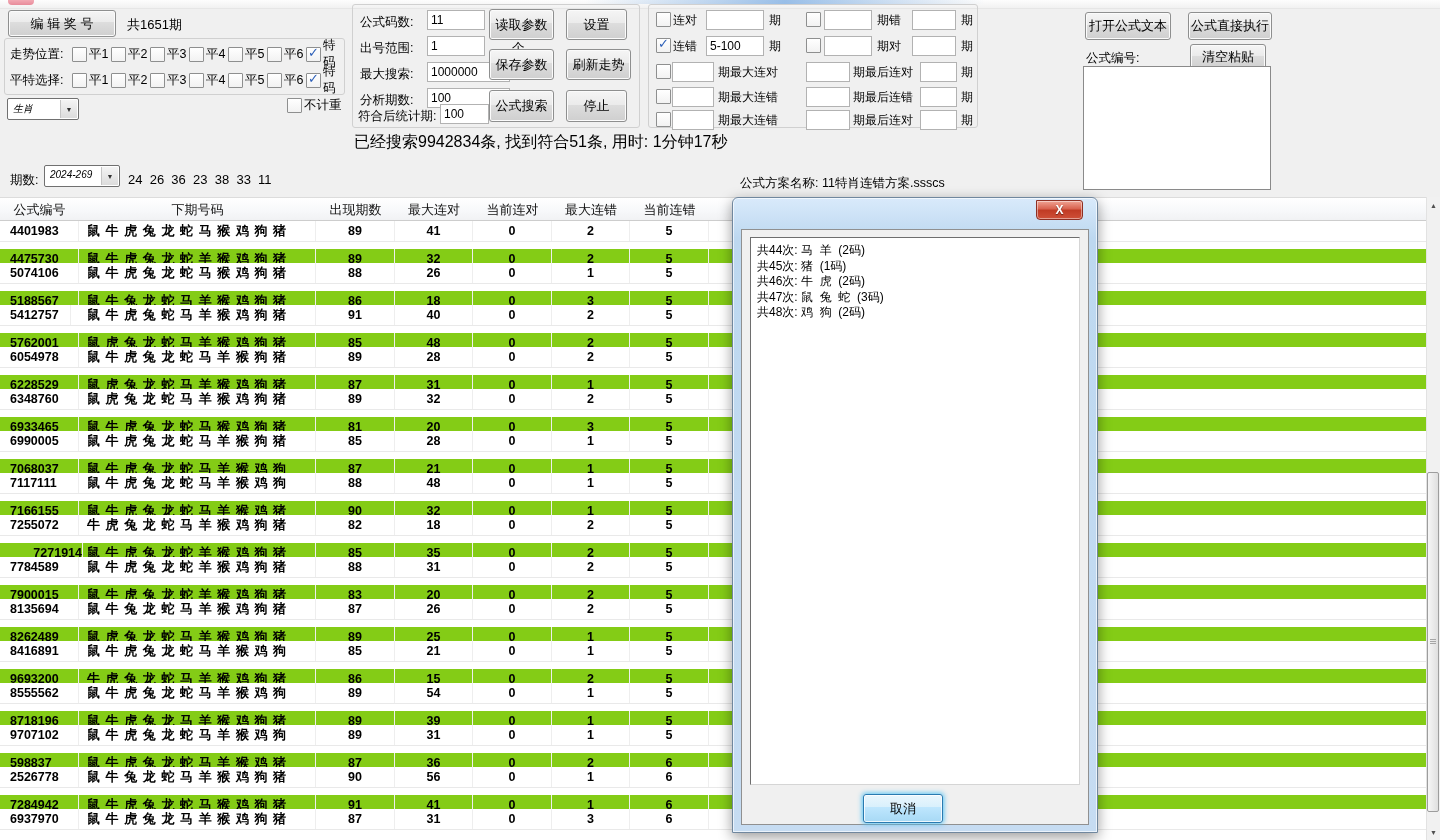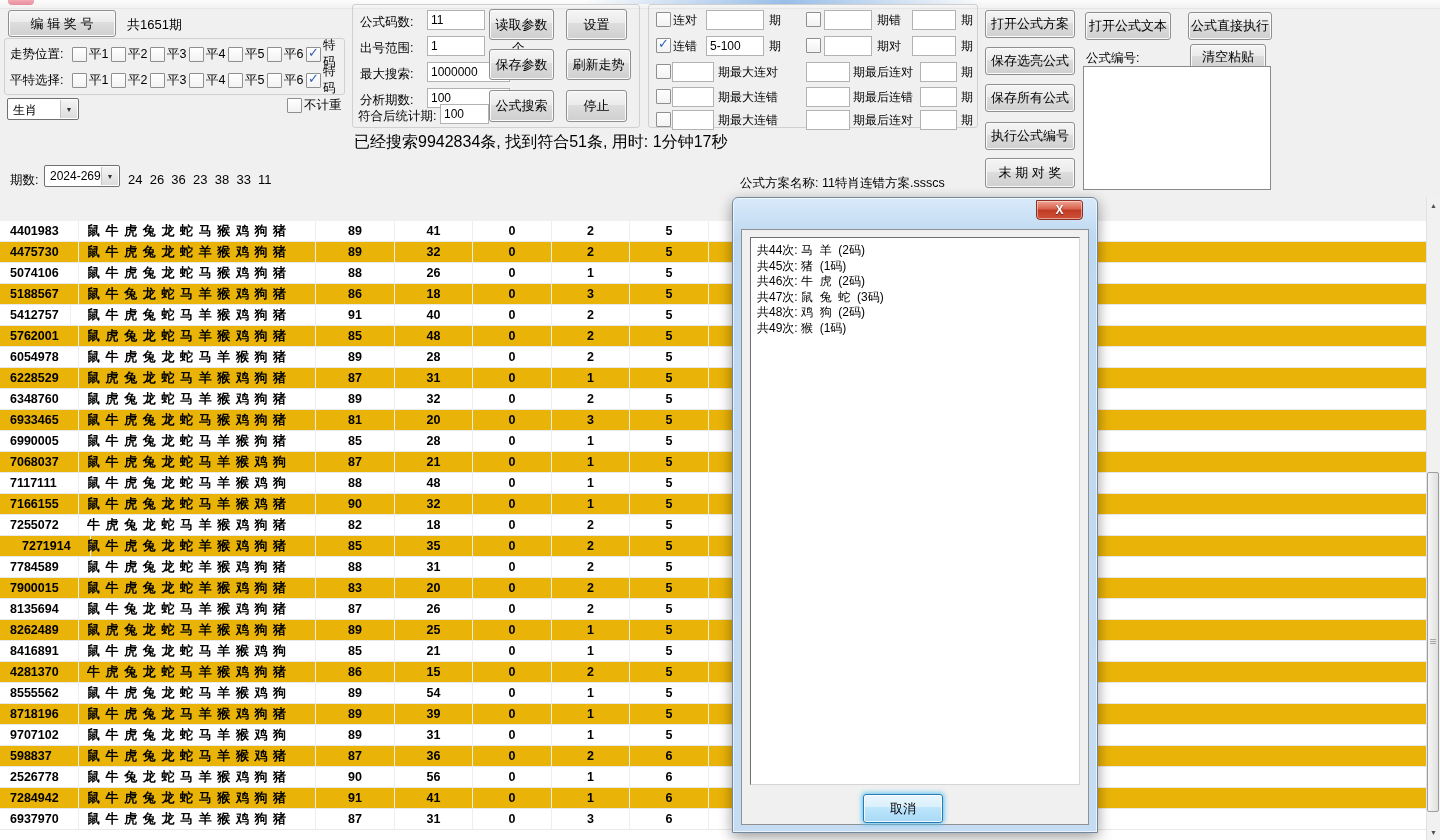--- a/index.html
+++ b/index.html
@@ -20,21 +20,21 @@
   .tin{position:absolute;height:20px;border:1px solid #b2b2b2;background:#fff;font-size:12px;
        padding:0 3px;box-sizing:border-box;font-family:inherit;}
   
   .cb{position:relative;width:13px;height:13px;background:linear-gradient(#fff,#f2f2f2);
       border:1px solid #8e8f8f;border-radius:1px;display:inline-block;flex:none;box-sizing:content-box;}
   .cb.checked::after{content:"✓";position:absolute;left:1px;top:-3px;font-size:13px;font-weight:bold;color:#2c5fb8;}
   
   .grp{position:absolute;border:1px solid #d0d0d0;border-radius:3px;box-sizing:border-box;}
   
   .combo{position:absolute;background:#fff;border:1px solid #707070;border-radius:2px;box-sizing:border-box;}
-  .combo .val{position:absolute;left:5px;top:3px;font-size:12px;}
+  .combo .val{position:absolute;left:5px;top:3px;font-size:10px;font-style:italic;}
   .combo .arrowbox{position:absolute;right:1px;top:1px;bottom:1px;width:16px;
        background:linear-gradient(#f4f4f4,#dcdcdc);border-left:1px solid #c5c5c5;
        display:flex;align-items:center;justify-content:center;font-size:7px;color:#333;}
   
   #filter-rows{left:4px;top:38px;width:341px;height:57px;padding-top:2px;}
   .filter-row{display:flex;align-items:center;height:26px;padding-left:5px;}
   .f-label{width:62px;font-size:12.5px;flex:none;}
   .cbwrap{display:flex;align-items:center;width:39px;flex:none;cursor:default;}
   .cbtext{font-size:12.5px;margin-left:2px;}
   
@@ -64,21 +64,21 @@
   
   .ftext{left:1083px;top:66px;width:188px;height:124px;background:#fff;border:1px solid #8a8a8a;
          font-size:12px;box-sizing:border-box;resize:none;font-family:inherit;}
   
   .tbl-header{left:0;top:197px;width:1426px;height:24px;
       background:linear-gradient(#ffffff,#f7f8fa 60%,#f1f2f4);
       border-top:1px solid #dcdcdc;border-bottom:1px solid #cdcdcd;box-sizing:border-box;}
   .hc{position:absolute;top:0;height:23px;line-height:23px;text-align:center;font-size:13px;color:#111;}
   .tbl-rows{left:0;top:221px;width:1426px;height:619px;background:#fff;}
   .trow{position:absolute;left:0;width:1426px;height:21px;border-bottom:1px solid #e9e9e9;box-sizing:border-box;background:#fff;}
-  .trow.odd{background:#eab308;}
+  .trow.odd{background:#84cc16;margin-top:7px;}
   .tcell{position:absolute;top:0;height:20px;line-height:20px;border-right:1px solid #eeeeee;box-sizing:border-box;overflow:hidden;white-space:nowrap;}
   .cell-id{padding-left:10px;font-weight:bold;font-size:12.5px;}
   .cell-codes{padding-left:8px;font-weight:bold;font-size:13px;word-spacing:2px;}
   .cell-num{text-align:center;font-weight:bold;font-size:12.5px;}
   
   .sbar{left:1426px;top:197px;width:14px;height:643px;background:#f1f1f1;border-left:1px solid #e2e2e2;box-sizing:border-box;}
   .sbtn{position:absolute;left:0;width:13px;height:16px;display:flex;align-items:center;justify-content:center;
         font-size:7px;color:#505050;background:#f1f1f1;}
   .sb-up{top:0;} .sb-down{bottom:0;}
   .sthumb{position:absolute;left:0px;top:275px;width:12px;height:340px;
@@ -278,36 +278,38 @@
   <div class="cond-row crb" style="top:110px;">
     <span class="cb cb1"></span>
     <input class="tin in1" value="" style="">
     <span class="clbl l1">期最大连错</span>
     <input class="tin in2" value="" style="">
     <span class="clbl l2">期最后连对</span>
     <input class="tin in3" value="" style="">
     <span class="clbl u1">期</span>
   </div>
 
-  <div class="abs" id="right-col">
-      <div class="btn rbtn">打开公式方案</div>
-      <div class="btn rbtn">保存选亮公式</div>
-      <div class="btn rbtn">保存所有公式</div>
-      <div class="btn rbtn">执行公式编号</div>
-      <div class="btn rbtn">末 期 对 奖</div>
-    </div>
 
   <div class="btn" style="left:1085px;top:12px;width:86px;height:28px;">打开公式文本</div>
   <div class="btn" style="left:1188px;top:12px;width:84px;height:28px;">公式直接执行</div>
   <span class="lbl" style="left:1086px;top:50px;">公式编号:</span>
   <div class="btn" style="left:1190px;top:44px;width:76px;height:26px;">清空粘贴</div>
   <textarea class="abs ftext" style=""></textarea>
 
   <span class="lbl" style="left:740px;top:175px;font-size:12.5px;">公式方案名称: 11特肖连错方案.ssscs</span>
 
+  <div class="abs tbl-header" id="tbl-header">
+      <span class="hc" style="left: 0px; width: 79px;">公式编号</span>
+      <span class="hc" style="left: 79px; width: 237px;">下期号码</span>
+      <span class="hc" style="left: 316px; width: 79px;">出现期数</span>
+      <span class="hc" style="left: 395px; width: 78px;">最大连对</span>
+      <span class="hc" style="left: 473px; width: 79px;">当前连对</span>
+      <span class="hc" style="left: 552px; width: 78px;">最大连错</span>
+      <span class="hc" style="left: 630px; width: 79px;">当前连错</span>
+    </div>
   <div class="abs tbl-rows" id="tbl-rows">
       <div class="trow" style="top: 0px;">
         <div class="tcell cell-id" style="left: 0px; width: 79px;">4401983</div>
         <div class="tcell cell-codes" style="left: 79px; width: 237px;">鼠 牛 虎 兔 龙 蛇 马 猴 鸡 狗 猪</div>
         <div class="tcell cell-num" style="left: 316px; width: 79px;">89</div>
         <div class="tcell cell-num" style="left: 395px; width: 78px;">41</div>
         <div class="tcell cell-num" style="left: 473px; width: 79px;">0</div>
         <div class="tcell cell-num" style="left: 552px; width: 78px;">2</div>
         <div class="tcell cell-num" style="left: 630px; width: 79px;">5</div>
       </div>
@@ -431,21 +433,21 @@
       <div class="trow" style="top: 294px;">
         <div class="tcell cell-id" style="left: 0px; width: 79px;">7255072</div>
         <div class="tcell cell-codes" style="left: 79px; width: 237px;">牛 虎 兔 龙 蛇 马 羊 猴 鸡 狗 猪</div>
         <div class="tcell cell-num" style="left: 316px; width: 79px;">82</div>
         <div class="tcell cell-num" style="left: 395px; width: 78px;">18</div>
         <div class="tcell cell-num" style="left: 473px; width: 79px;">0</div>
         <div class="tcell cell-num" style="left: 552px; width: 78px;">2</div>
         <div class="tcell cell-num" style="left: 630px; width: 79px;">5</div>
       </div>
       <div class="trow odd" style="top: 315px;">
-        <div class="tcell cell-id" style="left: 12px; width: 79px;">7271914</div>
+        <div class="tcell cell-id" style="left: 4px; width: 79px; text-align: right;">7271914</div>
         <div class="tcell cell-codes" style="left: 79px; width: 237px;">鼠 牛 虎 兔 龙 蛇 羊 猴 鸡 狗 猪</div>
         <div class="tcell cell-num" style="left: 316px; width: 79px;">85</div>
         <div class="tcell cell-num" style="left: 395px; width: 78px;">35</div>
         <div class="tcell cell-num" style="left: 473px; width: 79px;">0</div>
         <div class="tcell cell-num" style="left: 552px; width: 78px;">2</div>
         <div class="tcell cell-num" style="left: 630px; width: 79px;">5</div>
       </div>
       <div class="trow" style="top: 336px;">
         <div class="tcell cell-id" style="left: 0px; width: 79px;">7784589</div>
         <div class="tcell cell-codes" style="left: 79px; width: 237px;">鼠 牛 虎 兔 龙 蛇 羊 猴 鸡 狗 猪</div>
@@ -485,21 +487,21 @@
       <div class="trow" style="top: 420px;">
         <div class="tcell cell-id" style="left: 0px; width: 79px;">8416891</div>
         <div class="tcell cell-codes" style="left: 79px; width: 237px;">鼠 牛 虎 兔 龙 蛇 马 羊 猴 鸡 狗</div>
         <div class="tcell cell-num" style="left: 316px; width: 79px;">85</div>
         <div class="tcell cell-num" style="left: 395px; width: 78px;">21</div>
         <div class="tcell cell-num" style="left: 473px; width: 79px;">0</div>
         <div class="tcell cell-num" style="left: 552px; width: 78px;">1</div>
         <div class="tcell cell-num" style="left: 630px; width: 79px;">5</div>
       </div>
       <div class="trow odd" style="top: 441px;">
-        <div class="tcell cell-id" style="left: 0px; width: 79px;">4281370</div>
+        <div class="tcell cell-id" style="left: 0px; width: 79px;">9693200</div>
         <div class="tcell cell-codes" style="left: 79px; width: 237px;">牛 虎 兔 龙 蛇 马 羊 猴 鸡 狗 猪</div>
         <div class="tcell cell-num" style="left: 316px; width: 79px;">86</div>
         <div class="tcell cell-num" style="left: 395px; width: 78px;">15</div>
         <div class="tcell cell-num" style="left: 473px; width: 79px;">0</div>
         <div class="tcell cell-num" style="left: 552px; width: 78px;">2</div>
         <div class="tcell cell-num" style="left: 630px; width: 79px;">5</div>
       </div>
       <div class="trow" style="top: 462px;">
         <div class="tcell cell-id" style="left: 0px; width: 79px;">8555562</div>
         <div class="tcell cell-codes" style="left: 79px; width: 237px;">鼠 牛 虎 兔 龙 蛇 马 羊 猴 鸡 狗</div>
@@ -573,19 +575,18 @@
 
   <div class="abs dialog">
     <div class="dlg-close">X</div>
     <div class="dlg-panel">
       <div class="dlg-list" id="dlg-list">
           <div class="dlg-line">共44次: 马  羊  (2码)</div>
           <div class="dlg-line">共45次: 猪  (1码)</div>
           <div class="dlg-line">共46次: 牛  虎  (2码)</div>
           <div class="dlg-line">共47次: 鼠  兔  蛇  (3码)</div>
           <div class="dlg-line">共48次: 鸡  狗  (2码)</div>
-          <div class="dlg-line">共49次: 猴  (1码)</div>
         </div>
       <div class="dlg-cancel">取消</div>
     </div>
   </div>
 
 </div>
 
 </body></html>

